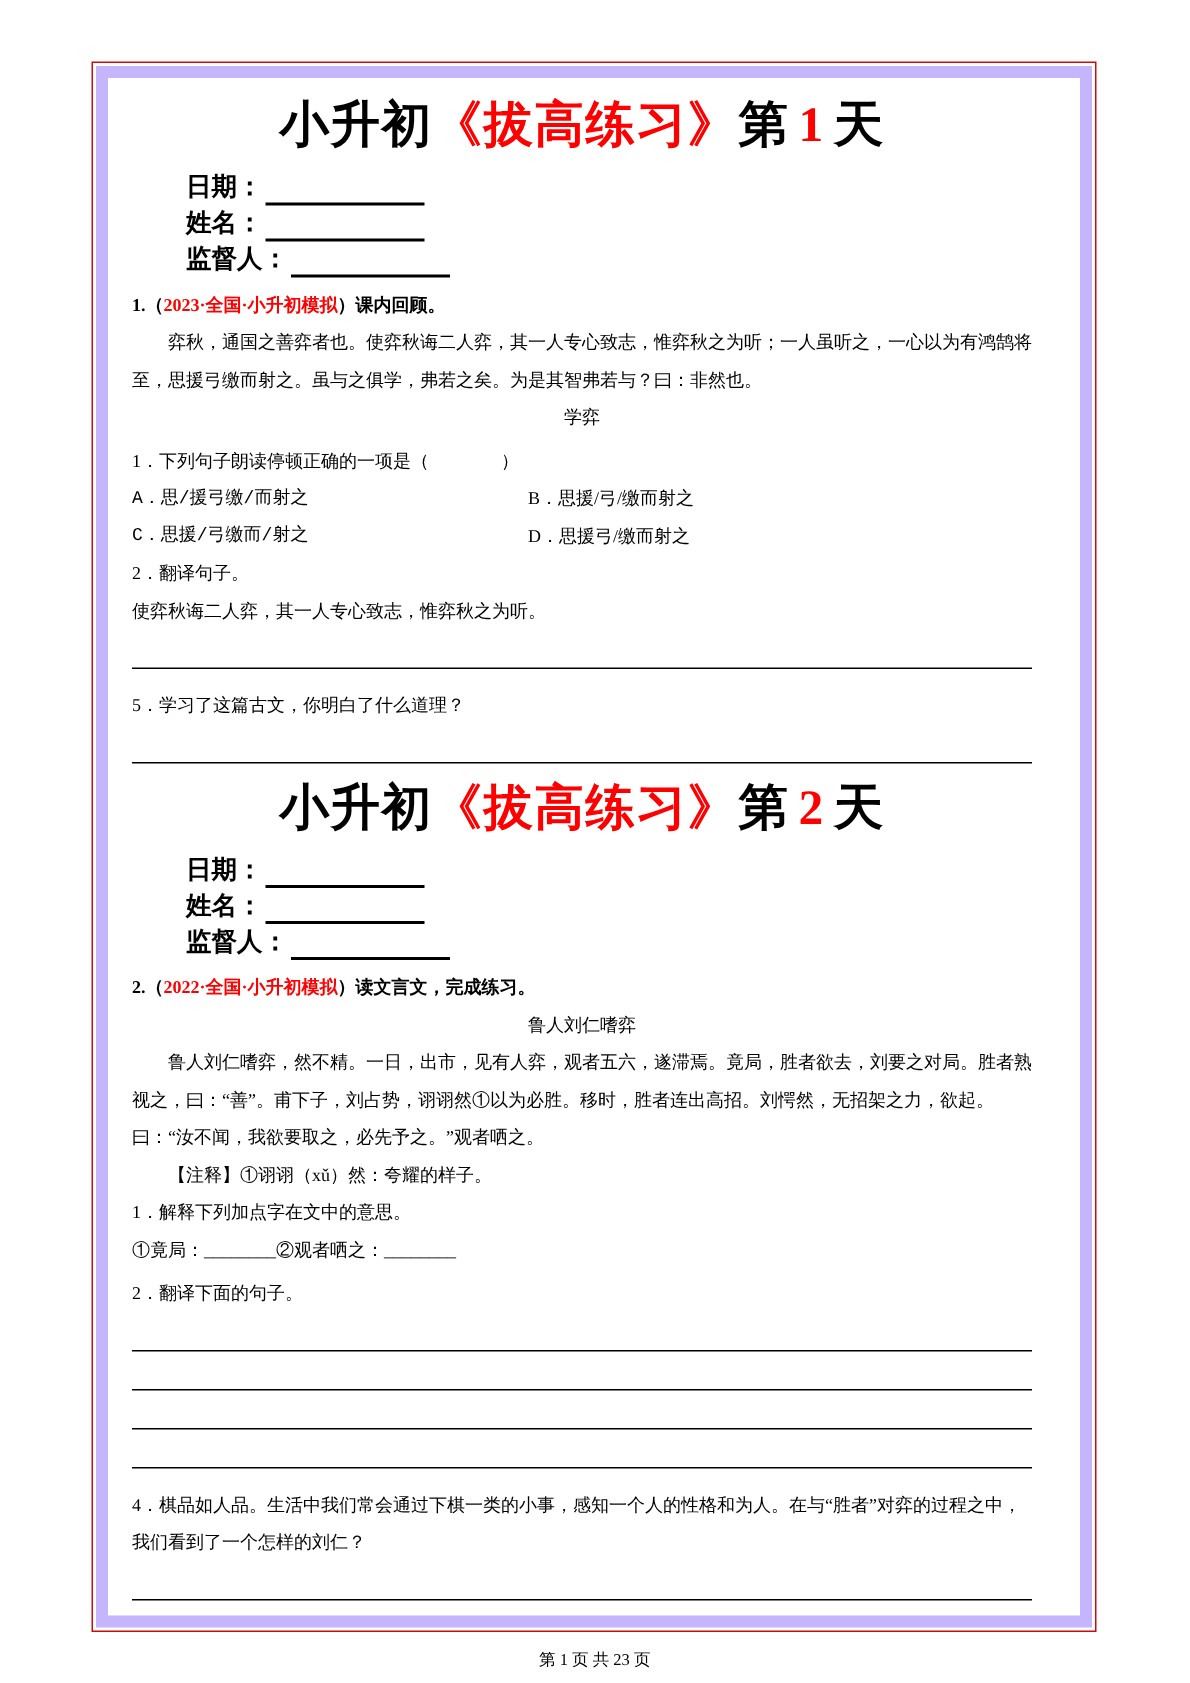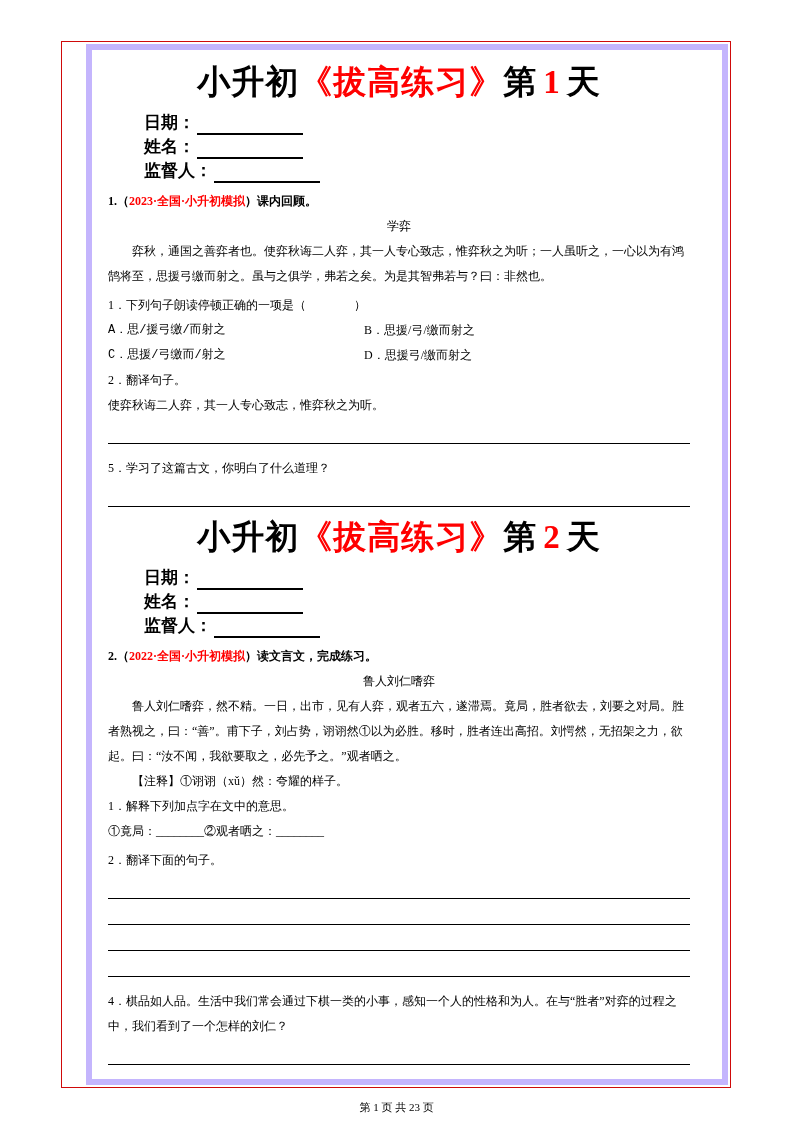--- a/index.html
+++ b/index.html
@@ -8,24 +8,23 @@
     width:793px; height:1122px; position:relative; overflow:hidden;
     font-family:"Liberation Serif","DejaVu Serif",serif;
     color:#000;
   }
   .frame-outer {
     position:absolute; left:61px; top:41px; width:670px; height:1047px;
     border:1px solid #cf0a0a;
   }
   .frame-inner {
     position:absolute; inset:2px;
-    border:6px solid #c4b5fd;
+    border:8px solid #c4b5fd;
     padding:10px 32px 6px 16px;
     overflow:hidden;
-    margin-left:22px;
   }
   .title {
     text-align:center; font-size:33px; font-weight:bold;
     letter-spacing:1px; line-height:40px; margin-top:2px;
   }
   .red { color:#ff0000; }
   .title .num { margin:0 6px; font-family:"Liberation Serif",serif; }
   .fields {
     display:flex; justify-content:space-between;
     padding:0 28px 0 36px; margin-top:9px; font-size:17px; font-weight:bold;
@@ -65,23 +64,23 @@
     <div class="fields">
       <div><span>日期：</span><span class="fblank"></span></div>
       <div><span>姓名：</span><span class="fblank"></span></div>
       <div><span>监督人：</span><span class="fblank"></span></div>
     </div>
 
     <div class="txt qline bold">
       <span>1.</span><span>（</span><span class="red">2023·全国·小升初模拟</span><span>）</span><span>课内回顾。</span>
     </div>
 
+    <div class="txt indent">弈秋，通国之善弈者也。使弈秋诲二人弈，其一人专心致志，惟弈秋之为听；一人虽听之，一心以为有鸿鹄将至，思援弓缴而射之。虽与之俱学，弗若之矣。为是其智弗若与？曰：非然也。</div>
+
     <div class="txt center">学弈</div>
-
-    <div class="txt indent">弈秋，通国之善弈者也。使弈秋诲二人弈，其一人专心致志，惟弈秋之为听；一人虽听之，一心以为有鸿鹄将至，思援弓缴而射之。虽与之俱学，弗若之矣。为是其智弗若与？曰：非然也。</div>
 
     <div class="txt gap-sm">1．下列句子朗读停顿正确的一项是（　　　　）</div>
 
     <div class="txt optrow">
       <span class="opt">A．思/援弓缴/而射之</span>
       <span class="opt">B．思援/弓/缴而射之</span>
     </div>
     <div class="txt optrow">
       <span class="opt">C．思援/弓缴而/射之</span>
       <span class="opt">D．思援弓/缴而射之</span>

